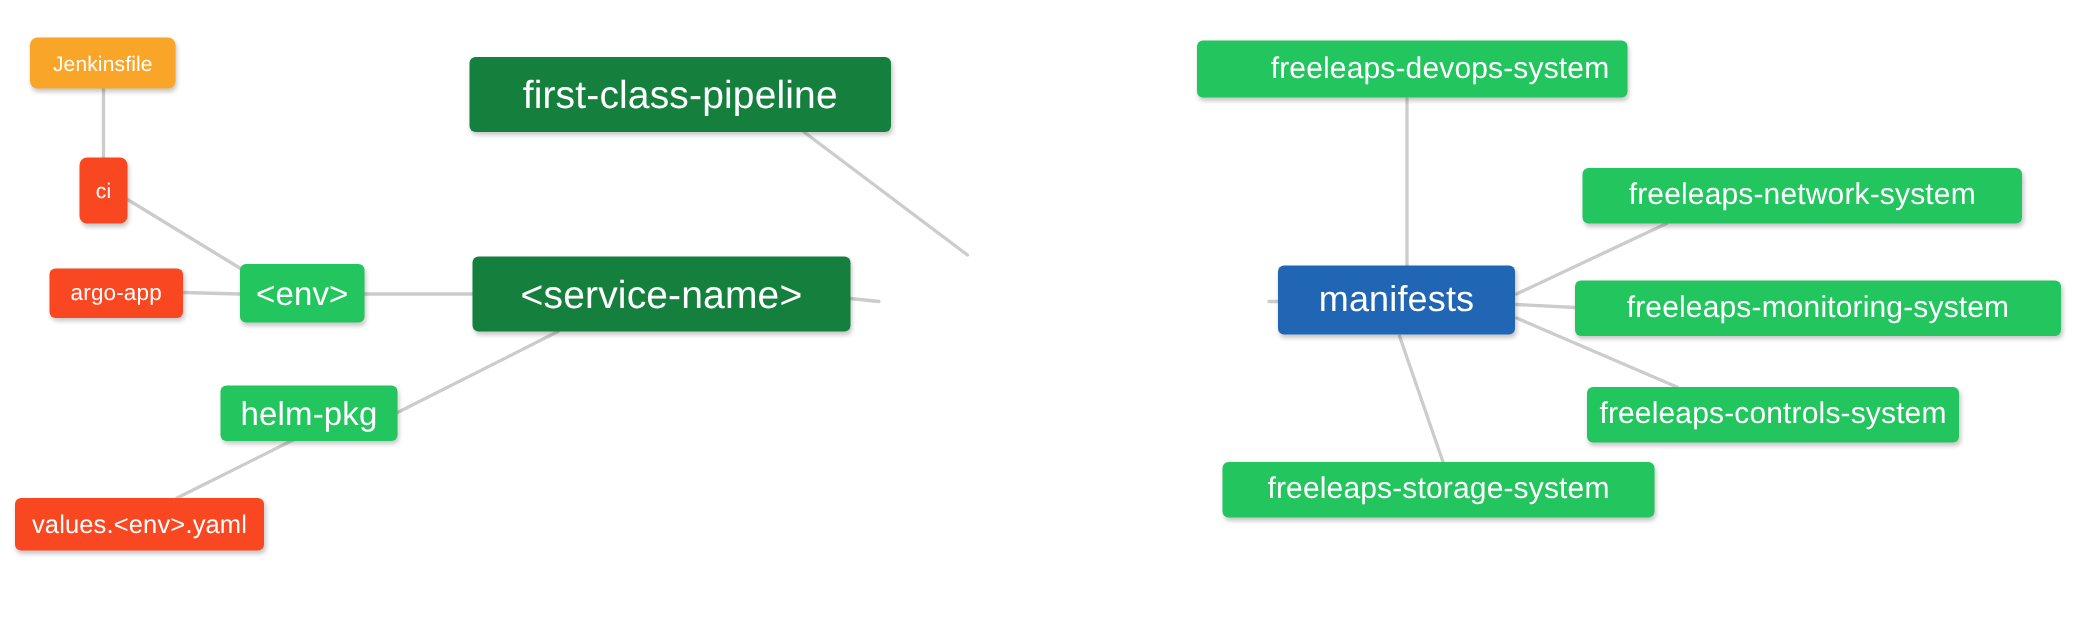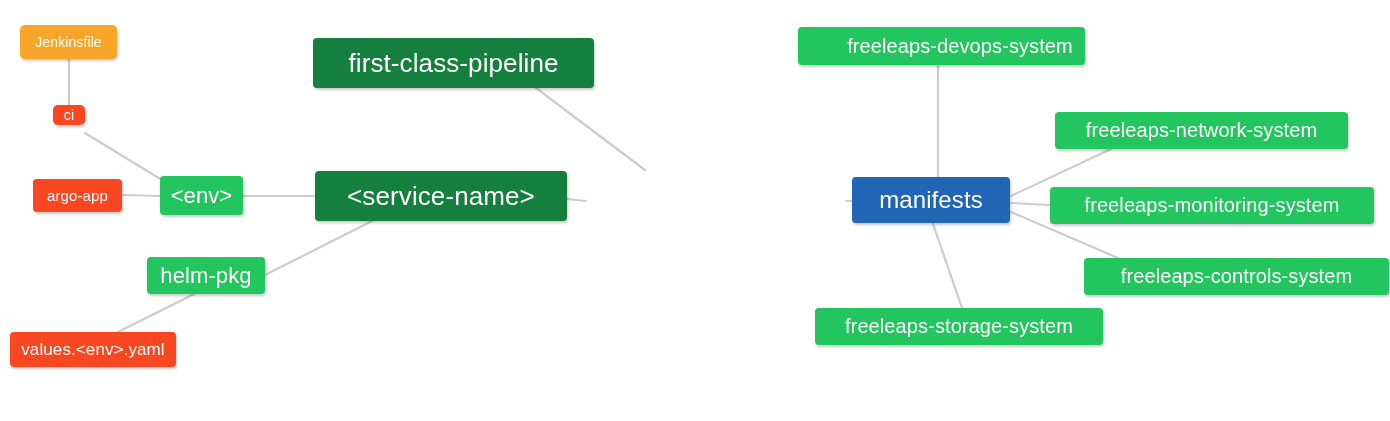--- a/index.html
+++ b/index.html
@@ -95,21 +95,21 @@
       <line x1="1011" y1="203" x2="1050" y2="205"></line>
       <line x1="1011" y1="212" x2="1118" y2="258"></line>
       <line x1="933" y1="224" x2="962" y2="308"></line>
     </g>
   </svg>
 
   <div class="node n-orange" style="left:20px; top:25px; width:97px; height:34px;">
     <span>Jenkinsfile</span>
   </div>
 
-  <div class="node n-red-sm" style="left:53px; top:105px; width:32px; height:20px;">
+  <div class="node n-red-sm" style="left:53px; top:105px; width:32px; height:44px;">
     <span>ci</span>
   </div>
 
   <div class="node n-red" style="left:33px; top:179px; width:89px; height:33px;">
     <span>argo-app</span>
   </div>
 
   <div class="node n-green-md" style="left:160px; top:176px; width:83px; height:39px;">
     <span>&lt;env&gt;</span>
   </div>
@@ -140,21 +140,21 @@
   </div>
 
   <div class="node n-green" style="left:1055px; top:112px; width:293px; height:37px;">
     <span>freeleaps-network-system</span>
   </div>
 
   <div class="node n-green" style="left:1050px; top:187px; width:324px; height:37px;">
     <span>freeleaps-monitoring-system</span>
   </div>
 
-  <div class="node n-green" style="left:1084px; top:258px; width:305px; height:37px;text-align:center;">
+  <div class="node n-green" style="left:1058px; top:258px; width:248px; height:37px;text-align:center;">
     <span>freeleaps-controls-system</span>
   </div>
 
   <div class="node n-green" style="left:815px; top:308px; width:288px; height:37px;text-align:center;">
     <span>freeleaps-storage-system</span>
   </div>
 
 </div>
 
 </body></html>

